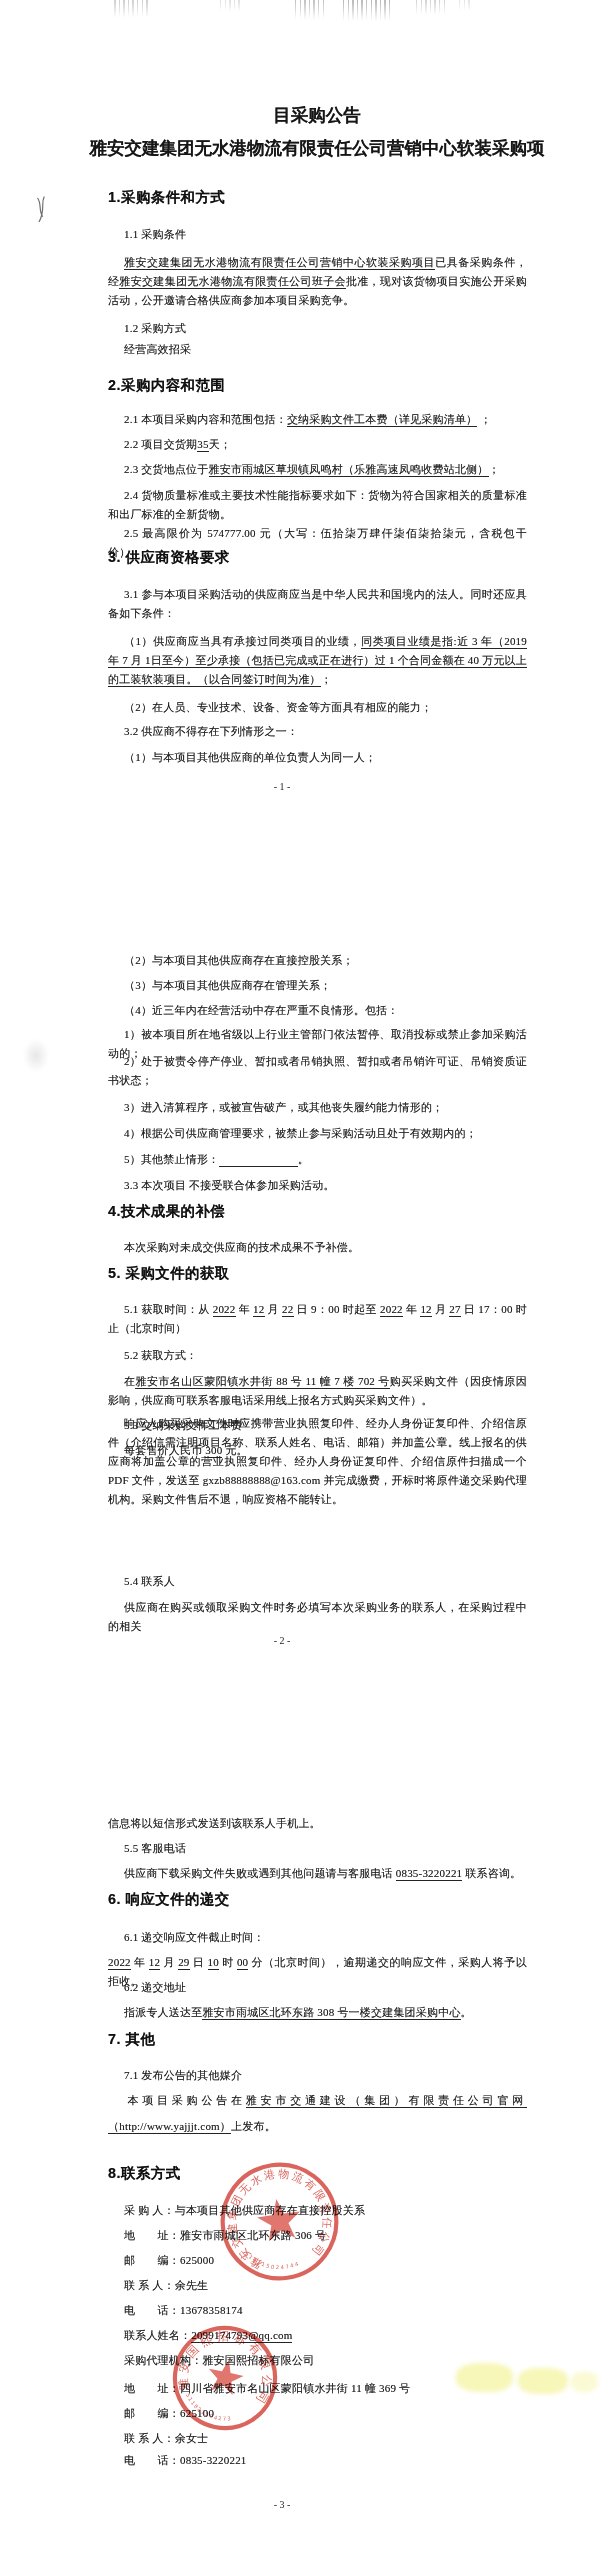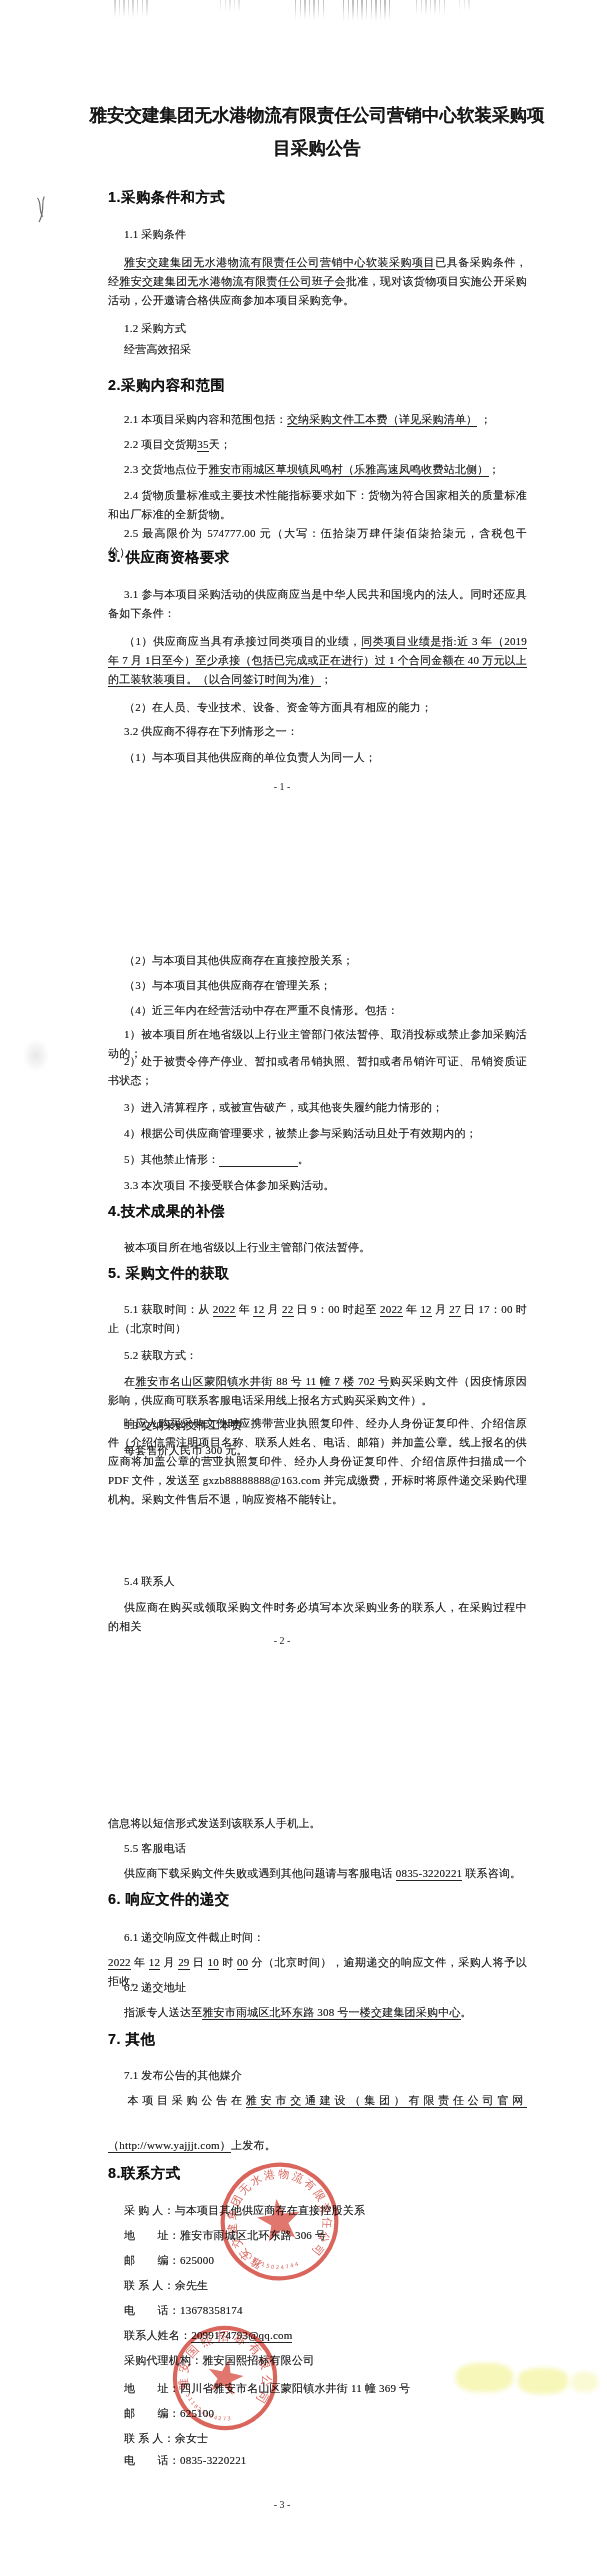--- a/index.html
+++ b/index.html
@@ -49,22 +49,22 @@
     <path d="M6 5 C 12 13, 7 21, 13 30 M15 3 C 10 13, 17 20, 8 37" stroke="#4a4a4a" fill="none" stroke-width="1.6" opacity=".8"></path>
   </svg>
 
   <div class="smudge-gray"></div>
 
   <div class="smudge-yellow" style="left:456px;top:2363px;width:57px;height:29px;"></div>
   <div class="smudge-yellow" style="left:518px;top:2368px;width:50px;height:26px;"></div>
   <div class="smudge-yellow" style="left:571px;top:2372px;width:27px;height:20px;opacity:.6"></div>
 
   <div id="title">
+    <div>目采购公告</div>
     <div>雅安交建集团无水港物流有限责任公司营销中心软装采购项</div>
-    <div>目采购公告</div>
   </div>
 
   <div id="doc-body">
       <div class="sec-h" style="top: 188px;"><span>1.采购条件和方式</span></div>
       <div class="para ind" style="top: 225px;"><span>1.1 采购条件</span></div>
       <div class="para ind" style="top: 253px;"><span class="u">雅安交建集团无水港物流有限责任公司营销中心软装采购项目</span><span>已具备采购条件，经</span><span class="u">雅安交建集团无水港物流有限责任公司班子会</span><span>批准，现对该货物项目实施公开采购活动，公开邀请合格供应商参加本项目采购竞争。</span></div>
       <div class="para ind" style="top: 319px;"><span>1.2 采购方式</span></div>
       <div class="para ind" style="top: 340px;"><span>经营高效招采</span></div>
       <div class="sec-h" style="top: 376px;"><span>2.采购内容和范围</span></div>
       <div class="para ind" style="top: 410px;"><span>2.1 本项目采购内容和范围包括：</span><span class="u">交纳采购文件工本费（详见采购清单）</span><span> ；</span></div>
@@ -82,21 +82,21 @@
       <div class="para ind" style="top: 951px;"><span>（2）与本项目其他供应商存在直接控股关系；</span></div>
       <div class="para ind" style="top: 976px;"><span>（3）与本项目其他供应商存在管理关系；</span></div>
       <div class="para ind" style="top: 1001px;"><span>（4）近三年内在经营活动中存在严重不良情形。包括：</span></div>
       <div class="para ind" style="top: 1025px;"><span>1）被本项目所在地省级以上行业主管部门依法暂停、取消投标或禁止参加采购活动的；</span></div>
       <div class="para ind" style="top: 1052px;"><span>2）处于被责令停产停业、暂扣或者吊销执照、暂扣或者吊销许可证、吊销资质证书状态；</span></div>
       <div class="para ind" style="top: 1098px;"><span>3）进入清算程序，或被宣告破产，或其他丧失履约能力情形的；</span></div>
       <div class="para ind" style="top: 1124px;"><span>4）根据公司供应商管理要求，被禁止参与采购活动且处于有效期内的；</span></div>
       <div class="para ind" style="top: 1150px;"><span>5）其他禁止情形：</span><span class="u">　　　　　　　</span><span>。</span></div>
       <div class="para ind" style="top: 1176px;"><span>3.3 本次项目 不接受联合体参加采购活动。</span></div>
       <div class="sec-h" style="top: 1202px;"><span>4.技术成果的补偿</span></div>
-      <div class="para ind" style="top: 1238px;"><span>被本项目所在地省级以上行业主管部门依法暂停。</span></div>
+      <div class="para ind" style="top: 1238px;"><span>本次采购对未成交供应商的技术成果不予补偿。</span></div>
       <div class="sec-h" style="top: 1264px;"><span>5. 采购文件的获取</span></div>
       <div class="para ind" style="top: 1300px;"><span>5.1 获取时间：从 </span><span class="u">2022</span><span> 年 </span><span class="u">12</span><span> 月 </span><span class="u">22</span><span> 日 9：00 时起至 </span><span class="u">2022</span><span> 年 </span><span class="u">12</span><span> 月 </span><span class="u">27</span><span> 日 17：00 时止（北京时间）</span></div>
       <div class="para ind" style="top: 1346px;"><span>5.2 获取方式：</span></div>
       <div class="para ind" style="top: 1372px;"><span>在</span><span class="u">雅安市名山区蒙阳镇水井街 88 号 11 幢 7 楼 702 号</span><span>购买采购文件（因疫情原因影响，供应商可联系客服电话采用线上报名方式购买采购文件）。</span></div>
       <div class="para ind" style="top: 1416px;"><span>5.3 交纳采购文件工本费</span></div>
       <div class="para ind" style="top: 1441px;"><span>每套售价人民币 </span><span class="u">300</span><span> 元。</span></div>
       <div class="para ind" style="top: 1414px;"><span>响应人购买采购文件时应携带营业执照复印件、经办人身份证复印件、介绍信原件（介绍信需注明项目名称、联系人姓名、电话、邮箱）并加盖公章。线上报名的供应商将加盖公章的营业执照复印件、经办人身份证复印件、介绍信原件扫描成一个 PDF 文件，发送至 gxzb88888888@163.com 并完成缴费，开标时将原件递交采购代理机构。采购文件售后不退，响应资格不能转让。</span></div>
       <div class="para ind" style="top: 1572px;"><span>5.4 联系人</span></div>
       <div class="para ind" style="top: 1598px;"><span>供应商在购买或领取采购文件时务必填写本次采购业务的联系人，在采购过程中的相关</span></div>
       <div class="pagenum" style="top: 1635px;">- 2 -</div>
@@ -104,21 +104,21 @@
       <div class="para ind" style="top: 1839px;"><span>5.5 客服电话</span></div>
       <div class="para ind" style="top: 1864px;"><span>供应商下载采购文件失败或遇到其他问题请与客服电话 </span><span class="u">0835-3220221</span><span> 联系咨询。</span></div>
       <div class="sec-h" style="top: 1890px;"><span>6. 响应文件的递交</span></div>
       <div class="para ind" style="top: 1928px;"><span>6.1 递交响应文件截止时间：</span></div>
       <div class="para" style="top: 1953px;"><span class="u">2022</span><span> 年 </span><span class="u">12</span><span> 月 </span><span class="u">29</span><span> 日 </span><span class="u">10</span><span> 时 </span><span class="u">00</span><span> 分（北京时间），逾期递交的响应文件，采购人将予以拒收。</span></div>
       <div class="para ind" style="top: 1978px;"><span>6.2 递交地址</span></div>
       <div class="para ind" style="top: 2003px;"><span>指派专人送达至</span><span class="u">雅安市雨城区北环东路 308 号一楼交建集团采购中心</span><span>。</span></div>
       <div class="sec-h" style="top: 2030px;"><span>7. 其他</span></div>
       <div class="para ind" style="top: 2066px;"><span>7.1 发布公告的其他媒介</span></div>
       <div class="para ind sp" style="top: 2091px;"><span>本项目采购公告在</span><span class="u">雅安市交通建设（集团）有限责任公司官网</span></div>
-      <div class="para" style="top: 2117px; margin-top: 19px;"><span class="u">（http://www.yajjjt.com）</span><span>上发布。</span></div>
+      <div class="para" style="top: 2117px;"><span class="u">（http://www.yajjjt.com）</span><span>上发布。</span></div>
       <div class="sec-h" style="top: 2164px;"><span>8.联系方式</span></div>
       <div class="para ind" style="top: 2201px;"><span>采 购 人：与本项目其他供应商存在直接控股关系</span></div>
       <div class="para ind" style="top: 2226px;"><span>地　　址：雅安市雨城区北环东路 306 号</span></div>
       <div class="para ind" style="top: 2251px;"><span>邮　　编：625000</span></div>
       <div class="para ind" style="top: 2276px;"><span>联 系 人：余先生</span></div>
       <div class="para ind" style="top: 2301px;"><span>电　　话：13678358174</span></div>
       <div class="para ind" style="top: 2326px;"><span>联系人姓名：</span><span class="u">2099174793@qq.com</span></div>
       <div class="para ind" style="top: 2351px;"><span>采购代理机构：雅安国熙招标有限公司</span></div>
       <div class="para ind" style="top: 2379px;"><span>地　　址：四川省雅安市名山区蒙阳镇水井街 11 幢 369 号</span></div>
       <div class="para ind" style="top: 2404px;"><span>邮　　编：625100</span></div>

